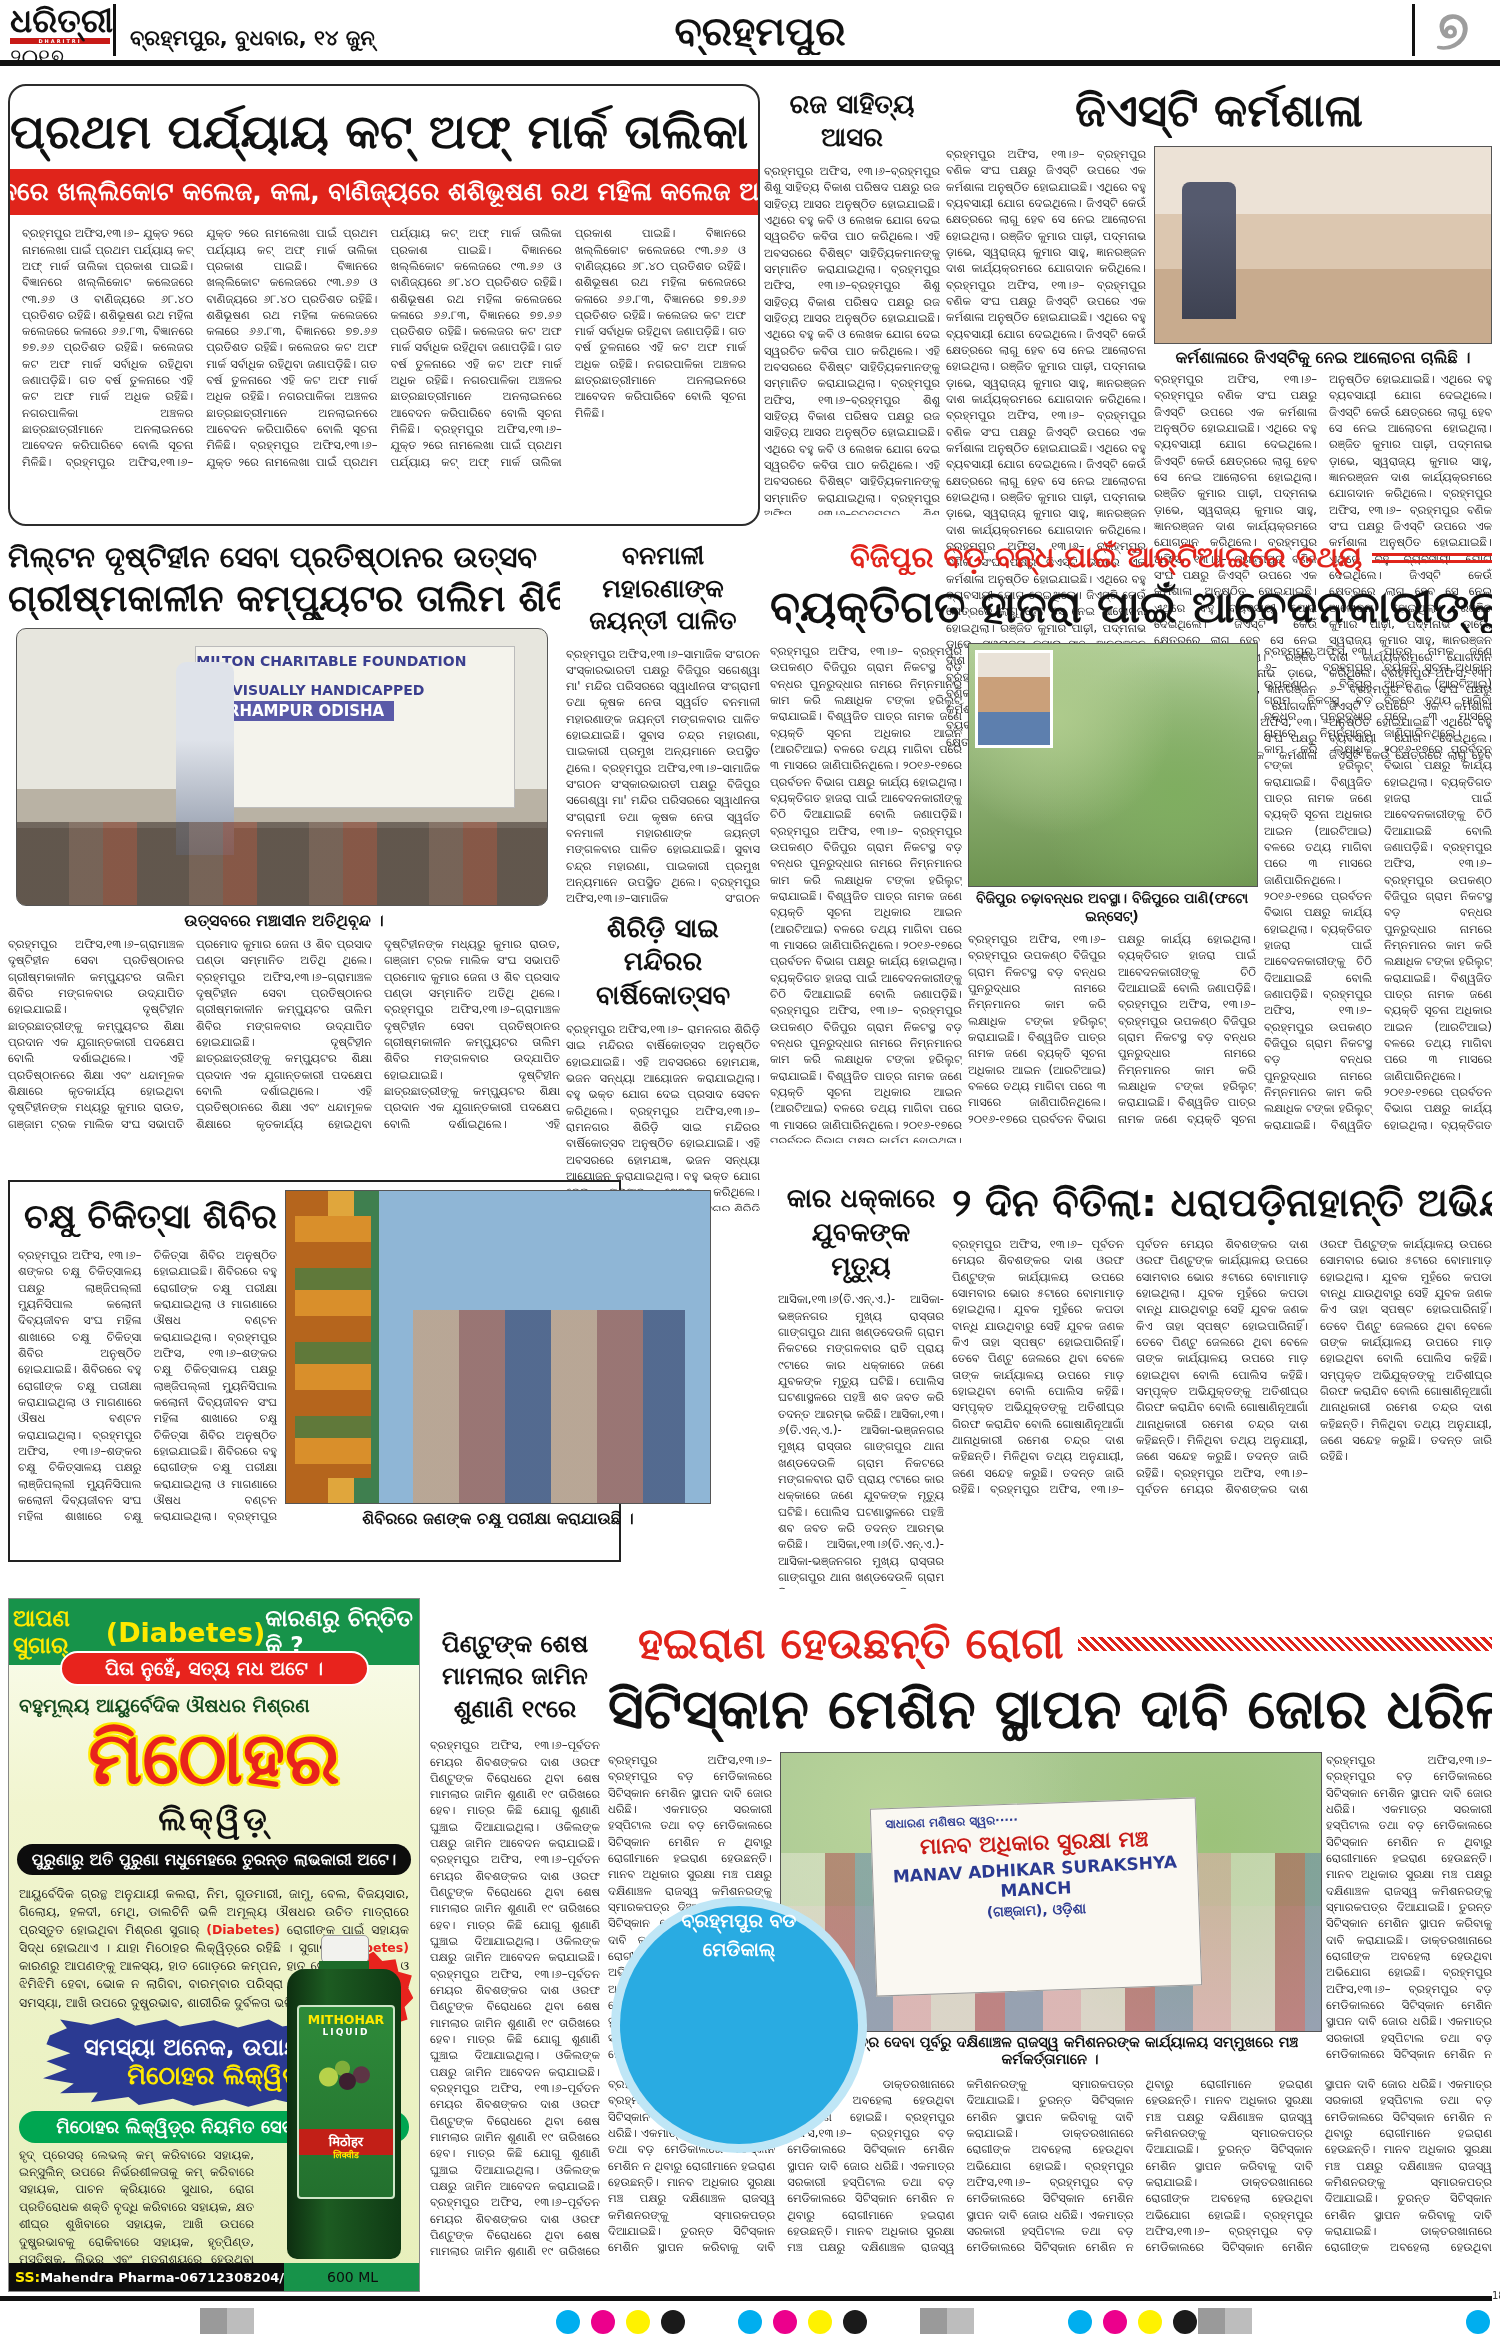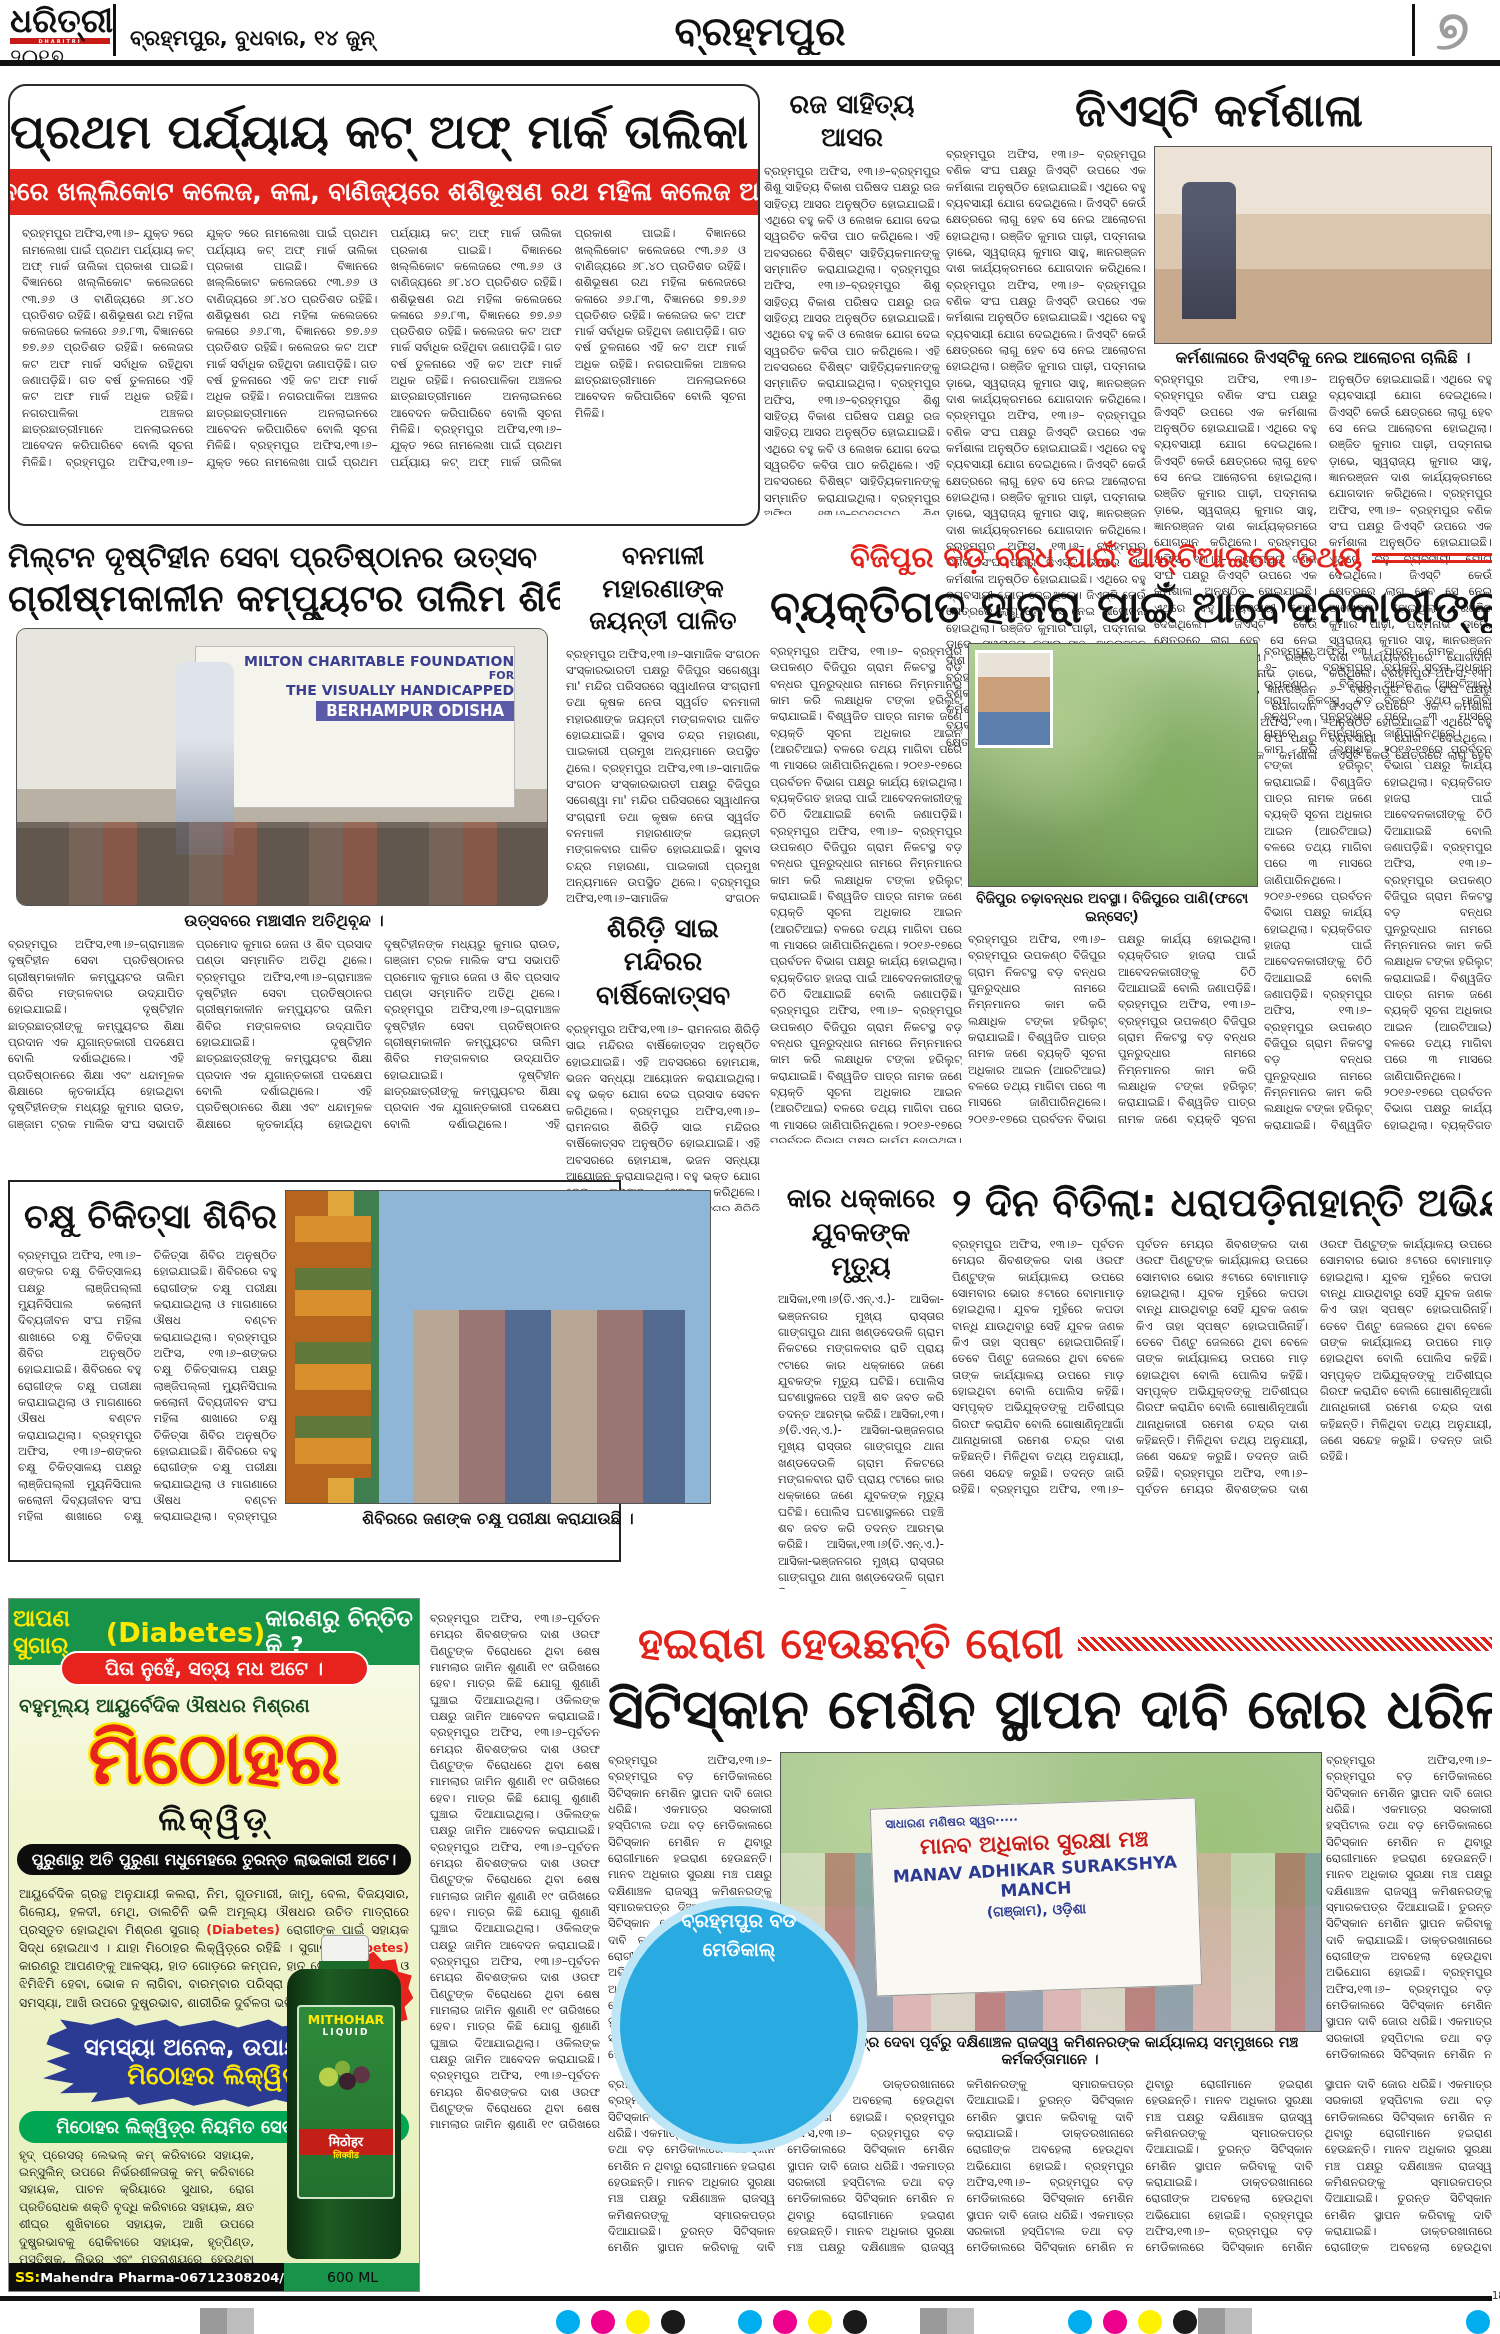--- a/index.html
+++ b/index.html
@@ -145,21 +145,21 @@
         <div class="body-txt cols2" style="height:400px;">ବ୍ରହ୍ମପୁର ଅଫିସ, ୧୩।୬– ବ୍ରହ୍ମପୁର ବଣିକ ସଂଘ ପକ୍ଷରୁ ଜିଏସ୍‌ଟି ଉପରେ ଏକ କର୍ମଶାଳା ଅନୁଷ୍ଠିତ ହୋଇଯାଇଛି। ଏଥିରେ ବହୁ ବ୍ୟବସାୟୀ ଯୋଗ ଦେଇଥିଲେ। ଜିଏସ୍‌ଟି କେଉଁ କ୍ଷେତ୍ରରେ ଲାଗୁ ହେବ ସେ ନେଇ ଆଲୋଚନା ହୋଇଥିଲା। ରଞ୍ଜିତ କୁମାର ପାଢ଼ୀ, ପଦ୍ମନାଭ ଡ଼ାଭେ, ସ୍ୱରାଜ୍ୟ କୁମାର ସାହୁ, ଜ୍ଞାନରଞ୍ଜନ ଦାଶ କାର୍ଯ୍ୟକ୍ରମରେ ଯୋଗଦାନ କରିଥିଲେ।  ବ୍ରହ୍ମପୁର ଅଫିସ, ୧୩।୬– ବ୍ରହ୍ମପୁର ବଣିକ ସଂଘ ପକ୍ଷରୁ ଜିଏସ୍‌ଟି ଉପରେ ଏକ କର୍ମଶାଳା ଅନୁଷ୍ଠିତ ହୋଇଯାଇଛି। ଏଥିରେ ବହୁ ବ୍ୟବସାୟୀ ଯୋଗ ଦେଇଥିଲେ। ଜିଏସ୍‌ଟି କେଉଁ କ୍ଷେତ୍ରରେ ଲାଗୁ ହେବ ସେ ନେଇ ଆଲୋଚନା ହୋଇଥିଲା। ରଞ୍ଜିତ କୁମାର ପାଢ଼ୀ, ପଦ୍ମନାଭ ଡ଼ାଭେ, ସ୍ୱରାଜ୍ୟ କୁମାର ସାହୁ, ଜ୍ଞାନରଞ୍ଜନ ଦାଶ କାର୍ଯ୍ୟକ୍ରମରେ ଯୋଗଦାନ କରିଥିଲେ।  ବ୍ରହ୍ମପୁର ଅଫିସ, ୧୩।୬– ବ୍ରହ୍ମପୁର ବଣିକ ସଂଘ ପକ୍ଷରୁ ଜିଏସ୍‌ଟି ଉପରେ ଏକ କର୍ମଶାଳା ଅନୁଷ୍ଠିତ ହୋଇଯାଇଛି। ଏଥିରେ ବହୁ ବ୍ୟବସାୟୀ ଯୋଗ ଦେଇଥିଲେ। ଜିଏସ୍‌ଟି କେଉଁ କ୍ଷେତ୍ରରେ ଲାଗୁ ହେବ ସେ ନେଇ ଆଲୋଚନା ହୋଇଥିଲା। ରଞ୍ଜିତ କୁମାର ପାଢ଼ୀ, ପଦ୍ମନାଭ ଡ଼ାଭେ, ସ୍ୱରାଜ୍ୟ କୁମାର ସାହୁ, ଜ୍ଞାନରଞ୍ଜନ ଦାଶ କାର୍ଯ୍ୟକ୍ରମରେ ଯୋଗଦାନ କରିଥିଲେ।  ବ୍ରହ୍ମପୁର ଅଫିସ, ୧୩।୬– ବ୍ରହ୍ମପୁର ବଣିକ ସଂଘ ପକ୍ଷରୁ ଜିଏସ୍‌ଟି ଉପରେ ଏକ କର୍ମଶାଳା ଅନୁଷ୍ଠିତ ହୋଇଯାଇଛି। ଏଥିରେ ବହୁ ବ୍ୟବସାୟୀ ଯୋଗ ଦେଇଥିଲେ। ଜିଏସ୍‌ଟି କେଉଁ କ୍ଷେତ୍ରରେ ଲାଗୁ ହେବ ସେ ନେଇ ଆଲୋଚନା ହୋଇଥିଲା। ରଞ୍ଜିତ କୁମାର ପାଢ଼ୀ, ପଦ୍ମନାଭ ଡ଼ାଭେ, ସ୍ୱରାଜ୍ୟ କୁମାର ସାହୁ, ଜ୍ଞାନରଞ୍ଜନ ଦାଶ କାର୍ଯ୍ୟକ୍ରମରେ ଯୋଗଦାନ କରିଥିଲେ।  ବ୍ରହ୍ମପୁର ଅଫିସ, ୧୩।୬– ବ୍ରହ୍ମପୁର ବଣିକ ସଂଘ ପକ୍ଷରୁ ଜିଏସ୍‌ଟି ଉପରେ ଏକ କର୍ମଶାଳା ଅନୁଷ୍ଠିତ ହୋଇଯାଇଛି। ଏଥିରେ ବହୁ ବ୍ୟବସାୟୀ ଯୋଗ ଦେଇଥିଲେ। ଜିଏସ୍‌ଟି କେଉଁ କ୍ଷେତ୍ରରେ ଲାଗୁ ହେବ ସେ ନେଇ ଆଲୋଚନା ହୋଇଥିଲା। ରଞ୍ଜିତ କୁମାର ପାଢ଼ୀ, ପଦ୍ମନାଭ ଡ଼ାଭେ, ସ୍ୱରାଜ୍ୟ କୁମାର ସାହୁ, ଜ୍ଞାନରଞ୍ଜନ ଦାଶ କାର୍ଯ୍ୟକ୍ରମରେ ଯୋଗଦାନ କରିଥିଲେ।  ବ୍ରହ୍ମପୁର ଅଫିସ, ୧୩।୬– ବ୍ରହ୍ମପୁର ବଣିକ ସଂଘ ପକ୍ଷରୁ ଜିଏସ୍‌ଟି ଉପରେ ଏକ କର୍ମଶାଳା ଅନୁଷ୍ଠିତ ହୋଇଯାଇଛି। ଏଥିରେ ବହୁ ବ୍ୟବସାୟୀ ଯୋଗ ଦେଇଥିଲେ। ଜିଏସ୍‌ଟି କେଉଁ କ୍ଷେତ୍ରରେ ଲାଗୁ ହେବ ସେ ନେଇ ଆଲୋଚନା ହୋଇଥିଲା। ରଞ୍ଜିତ କୁମାର ପାଢ଼ୀ, ପଦ୍ମନାଭ ଡ଼ାଭେ, ସ୍ୱରାଜ୍ୟ କୁମାର ସାହୁ, ଜ୍ଞାନରଞ୍ଜନ ଦାଶ କାର୍ଯ୍ୟକ୍ରମରେ ଯୋଗଦାନ କରିଥିଲେ।  ବ୍ରହ୍ମପୁର ଅଫିସ, ୧୩।୬– ବ୍ରହ୍ମପୁର ବଣିକ ସଂଘ ପକ୍ଷରୁ ଜିଏସ୍‌ଟି ଉପରେ ଏକ କର୍ମଶାଳା ଅନୁଷ୍ଠିତ ହୋଇଯାଇଛି। ଏଥିରେ ବହୁ ବ୍ୟବସାୟୀ ଯୋଗ ଦେଇଥିଲେ। ଜିଏସ୍‌ଟି କେଉଁ କ୍ଷେତ୍ରରେ ଲାଗୁ ହେବ ସେ ନେଇ ଆଲୋଚନା ହୋଇଥିଲା। ରଞ୍ଜିତ କୁମାର ପାଢ଼ୀ, ପଦ୍ମନାଭ ଡ଼ାଭେ, ସ୍ୱରାଜ୍ୟ କୁମାର ସାହୁ, ଜ୍ଞାନରଞ୍ଜନ ଦାଶ କାର୍ଯ୍ୟକ୍ରମରେ ଯୋଗଦାନ କରିଥିଲେ। </div>
       </div>
     </div>
   </div>
 
   <div class="abs" style="left:8px;top:540px;width:552px;height:598px;">
     <div class="b nowrap" style="font-size:29px;">ମିଲ୍ଟନ ଦୃଷ୍ଟିହୀନ ସେବା ପ୍ରତିଷ୍ଠାନର ଉତ୍ସବ</div>
     <div class="b nowrap" style="font-size:37px;margin-top:2px;">ଗ୍ରୀଷ୍ମକାଳୀନ କମ୍ପ୍ୟୁଟର ତାଲିମ ଶିବିର ଉଦ୍‌ଯାପିତ</div>
     <div class="ph" style="left:8px;width:530px;height:276px;margin-top:8px;border-radius:10px;
          background:linear-gradient(180deg,#e7e6de 0 58%,#b9b2a4 58% 72%,#8d8374 72%);">
-      <div style="position:absolute;right:6%;top:6%;width:60%;height:56%;background:#f4f3ec;border:1px solid #bbb;text-align:right;padding-top:6px;">
+      <div style="position:absolute;right:6%;top:6%;width:60%;height:56%;background:#f4f3ec;border:1px solid #bbb;text-align:left;padding-top:6px;">
         <div style="color:#3b3f8f;font-weight:bold;font-size:14px;">MILTON CHARITABLE FOUNDATION</div>
         <div style="color:#3b3f8f;font-weight:bold;font-size:11px;">FOR</div>
         <div style="color:#3b3f8f;font-weight:bold;font-size:14px;">THE VISUALLY HANDICAPPED</div>
         <div style="background:#5a5aa8;color:#fff;font-weight:bold;font-size:15px;display:inline-block;padding:1px 10px;margin-top:3px;">BERHAMPUR ODISHA</div>
       </div>
       <div style="position:absolute;left:30%;top:12%;width:11%;height:70%;background:linear-gradient(180deg,#dfe3ea 0 40%,#8e97a8 100%);border-radius:10px 10px 0 0;"></div>
       <div style="position:absolute;left:0;bottom:0;width:100%;height:30%;
            background:repeating-linear-gradient(90deg,#4a3f38 0 52px,#6b5348 52px 86px,#83412f 86px 120px);opacity:.65;"></div>
     </div>
     <div class="caption" style="margin-top:5px;">ଉତ୍ସବରେ ମଞ୍ଚାସୀନ ଅତିଥିବୃନ୍ଦ ।</div>
@@ -263,20 +263,21 @@
         <div class="lb1">MITHOHAR</div>
         <div class="lb2">LIQUID</div>
         <div class="fruit"></div>
         <div class="band">मिठोहर</div>
         <div class="band2">लिक्वीड</div>
       </div>
     </div>
   </div>
 
   <div class="abs" style="left:430px;top:1598px;width:170px;height:700px;">
+    <div class="b ctr" style="font-size:24px;line-height:1.35;margin-top:30px;">ପିଣ୍ଟୁଙ୍କ ଶେଷ ମାମଲାର ଜାମିନ ଶୁଣାଣି ୧୯ରେ</div>
     <div class="body-txt" style="height:520px;margin-top:12px;">ବ୍ରହ୍ମପୁର ଅଫିସ, ୧୩।୬–ପୂର୍ବତନ ମେୟର ଶିବଶଙ୍କର ଦାଶ ଓରଫ ପିଣ୍ଟୁଙ୍କ ବିରୋଧରେ ଥିବା ଶେଷ ମାମଲାର ଜାମିନ ଶୁଣାଣି ୧୯ ତାରିଖରେ ହେବ। ମାତ୍ର କିଛି ଯୋଗୁ ଶୁଣାଣି ଘୁଞ୍ଚାଇ ଦିଆଯାଇଥିଲା। ଓକିଲଙ୍କ ପକ୍ଷରୁ ଜାମିନ ଆବେଦନ କରାଯାଇଛି।  ବ୍ରହ୍ମପୁର ଅଫିସ, ୧୩।୬–ପୂର୍ବତନ ମେୟର ଶିବଶଙ୍କର ଦାଶ ଓରଫ ପିଣ୍ଟୁଙ୍କ ବିରୋଧରେ ଥିବା ଶେଷ ମାମଲାର ଜାମିନ ଶୁଣାଣି ୧୯ ତାରିଖରେ ହେବ। ମାତ୍ର କିଛି ଯୋଗୁ ଶୁଣାଣି ଘୁଞ୍ଚାଇ ଦିଆଯାଇଥିଲା। ଓକିଲଙ୍କ ପକ୍ଷରୁ ଜାମିନ ଆବେଦନ କରାଯାଇଛି।  ବ୍ରହ୍ମପୁର ଅଫିସ, ୧୩।୬–ପୂର୍ବତନ ମେୟର ଶିବଶଙ୍କର ଦାଶ ଓରଫ ପିଣ୍ଟୁଙ୍କ ବିରୋଧରେ ଥିବା ଶେଷ ମାମଲାର ଜାମିନ ଶୁଣାଣି ୧୯ ତାରିଖରେ ହେବ। ମାତ୍ର କିଛି ଯୋଗୁ ଶୁଣାଣି ଘୁଞ୍ଚାଇ ଦିଆଯାଇଥିଲା। ଓକିଲଙ୍କ ପକ୍ଷରୁ ଜାମିନ ଆବେଦନ କରାଯାଇଛି।  ବ୍ରହ୍ମପୁର ଅଫିସ, ୧୩।୬–ପୂର୍ବତନ ମେୟର ଶିବଶଙ୍କର ଦାଶ ଓରଫ ପିଣ୍ଟୁଙ୍କ ବିରୋଧରେ ଥିବା ଶେଷ ମାମଲାର ଜାମିନ ଶୁଣାଣି ୧୯ ତାରିଖରେ ହେବ। ମାତ୍ର କିଛି ଯୋଗୁ ଶୁଣାଣି ଘୁଞ୍ଚାଇ ଦିଆଯାଇଥିଲା। ଓକିଲଙ୍କ ପକ୍ଷରୁ ଜାମିନ ଆବେଦନ କରାଯାଇଛି।  ବ୍ରହ୍ମପୁର ଅଫିସ, ୧୩।୬–ପୂର୍ବତନ ମେୟର ଶିବଶଙ୍କର ଦାଶ ଓରଫ ପିଣ୍ଟୁଙ୍କ ବିରୋଧରେ ଥିବା ଶେଷ ମାମଲାର ଜାମିନ ଶୁଣାଣି ୧୯ ତାରିଖରେ ହେବ। ମାତ୍ର କିଛି ଯୋଗୁ ଶୁଣାଣି ଘୁଞ୍ଚାଇ ଦିଆଯାଇଥିଲା। ଓକିଲଙ୍କ ପକ୍ଷରୁ ଜାମିନ ଆବେଦନ କରାଯାଇଛି।  ବ୍ରହ୍ମପୁର ଅଫିସ, ୧୩।୬–ପୂର୍ବତନ ମେୟର ଶିବଶଙ୍କର ଦାଶ ଓରଫ ପିଣ୍ଟୁଙ୍କ ବିରୋଧରେ ଥିବା ଶେଷ ମାମଲାର ଜାମିନ ଶୁଣାଣି ୧୯ ତାରିଖରେ ହେବ। ମାତ୍ର କିଛି ଯୋଗୁ ଶୁଣାଣି ଘୁଞ୍ଚାଇ ଦିଆଯାଇଥିଲା। ଓକିଲଙ୍କ ପକ୍ଷରୁ ଜାମିନ ଆବେଦନ କରାଯାଇଛି। </div>
   </div>
 
   <div class="abs" style="left:608px;top:1598px;width:884px;height:700px;">
     <div style="display:flex;align-items:center;gap:14px;margin-top:20px;">
       <div class="kicker-red nowrap" style="font-size:43px;margin-left:30px;">ହଇରାଣ ହେଉଛନ୍ତି ରୋଗୀ</div>
       <div class="hatch" style="flex:1;"></div>
     </div>
     <div class="b nowrap" style="font-size:55px;margin-top:8px;">ସିଟିସ୍କାନ ମେଶିନ ସ୍ଥାପନ ଦାବି ଜୋର ଧରିଲା</div>
     <div style="position:relative;height:310px;margin-top:10px;">

